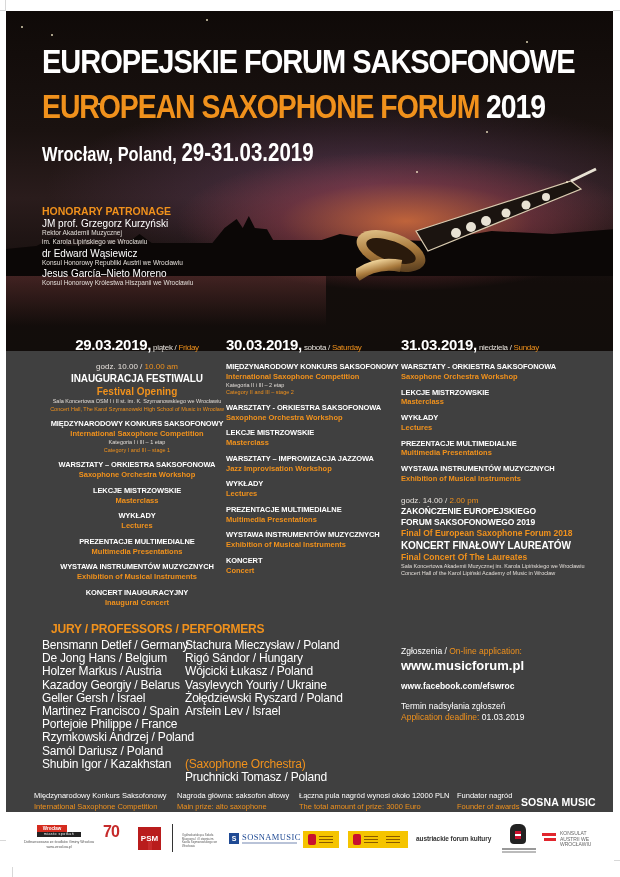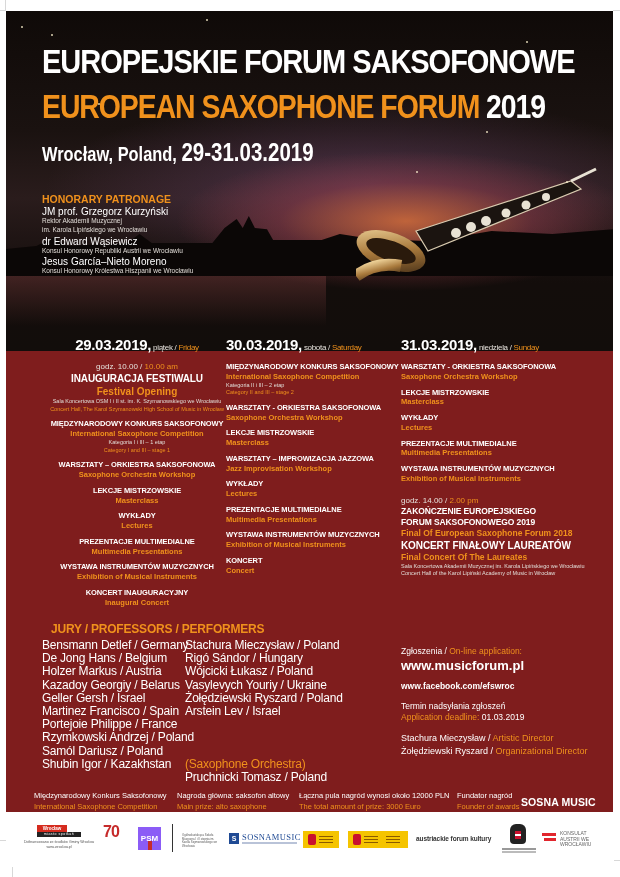--- a/index.html
+++ b/index.html
@@ -3,21 +3,21 @@
 <meta charset="utf-8">
 <style>
   * { box-sizing: border-box; margin: 0; padding: 0; }
   html, body { width: 620px; height: 877px; background: #ffffff; overflow: hidden; }
   body { position: relative; font-family: "Liberation Sans", sans-serif; }
 
   .crop-mark { position: absolute; background: #d8d8d8; }
 
   .poster {
     position: absolute; left: 6px; top: 11px; width: 607px; height: 801px;
-    background: #7f1d1d; overflow: hidden;
+    background: #404040; overflow: hidden;
   }
   .bg-art {
     position: absolute; left: 0; top: 0; width: 607px; height: 340px;
     background:
       radial-gradient(ellipse 230px 70px at 400px 210px, rgba(214,110,60,0.85), rgba(150,60,70,0.45) 55%, rgba(0,0,0,0) 100%),
       radial-gradient(ellipse 320px 90px at 360px 175px, rgba(110,70,110,0.55), rgba(0,0,0,0) 100%),
       linear-gradient(180deg, #0f0a08 0%, #1a1210 35%, #2a1c1c 55%, #130d0b 80%, #120d0b 100%);
   }
   .skyline {
     position: absolute; left: 0; top: 205px; width: 607px; height: 60px;
@@ -48,21 +48,21 @@
   .title-en .yr { color: #ffffff; }
   .subtitle {
     position: absolute; left: 36px; top: 127px; white-space: nowrap;
     font-weight: bold; color: #ffffff; transform: scaleX(0.82); transform-origin: left top;
   }
   .subtitle .city { font-size: 20px; }
   .subtitle .dates { font-size: 25px; }
 
   .patron { position: absolute; left: 36px; top: 180px; width: 260px; }
   .patron .h1 { font-weight: bold; font-size: 10.5px; color: #ffffff; }
-  .patron .h2 { font-weight: bold; font-size: 10.5px; color: #f0911c; margin-top: 2px; }
+  .patron .h2 { font-weight: bold; font-size: 10.5px; color: #f0911c; margin-top: 14px; }
   .patron .name { font-weight: normal; font-size: 10px; color: #ffffff; margin-top: 1px; }
   .patron .role { font-size: 6.5px; color: #e0dbd6; line-height: 1.35; }
 
   .col { position: absolute; top: 325px; }
   .col1 { left: 36px; width: 190px; text-align: center; }
   .col2 { left: 220px; width: 180px; }
   .col3 { left: 395px; width: 200px; }
   .day-head { font-size: 15px; font-weight: bold; color: #ffffff; white-space: nowrap; letter-spacing: -0.3px; margin-bottom: 9px; }
   .day-head .pl { font-size: 8px; font-weight: normal; color: #e6e1dc; }
   .day-head .en { font-size: 8px; font-weight: normal; color: #f0911c; }
@@ -99,21 +99,21 @@
   .fcell .en { color: #f0911c; }
   .sosna { position: absolute; left: 515px; top: 6px; font-size: 10.5px; font-weight: bold; color: #ffffff; letter-spacing: 0.1px; }
 
   .logos { position: absolute; left: 0; top: 812px; width: 620px; height: 65px; background: #ffffff; }
   .logo { position: absolute; }
   .l-wroclaw-red { left: 37px; top: 13px; width: 30px; height: 7px; background: #d52b1e; color: #fff; font-size: 4.5px; font-weight: bold; text-align: center; line-height: 7px; }
   .l-wroclaw-blk { left: 37px; top: 20px; width: 44px; height: 5px; background: #222; color: #fff; font-size: 3.5px; text-align: center; line-height: 5px; letter-spacing: 0.5px; }
   .l-wroclaw-txt { left: 18px; top: 28px; width: 82px; font-size: 3.6px; color: #555; text-align: center; line-height: 5px; }
   .l-70 { left: 103px; top: 11px; width: 28px; height: 28px; }
   .l-70 .n { font-size: 16px; font-weight: bold; color: #c62b2b; letter-spacing: -1px; }
-  .l-psm { left: 138px; top: 15px; width: 23px; height: 23px; background: #8b5cf6; color: #fff; font-size: 8px; font-weight: bold; text-align: center; line-height: 23px; }
+  .l-psm { left: 138px; top: 15px; width: 23px; height: 23px; background: #b91c1c; color: #fff; font-size: 8px; font-weight: bold; text-align: center; line-height: 23px; }
   .l-psm .red { position: absolute; left: 10px; top: 14px; width: 4px; height: 9px; background: #c62b2b; }
   .l-violin { left: 172px; top: 12px; width: 12px; height: 28px; border-left: 1.5px solid #333; }
   .l-violin-txt { left: 182px; top: 22px; width: 40px; font-size: 2.8px; color: #555; line-height: 3.6px; }
   .l-sosna-sq { left: 229px; top: 21px; width: 10px; height: 11px; background: #1f4a94; color: #fff; font-size: 7px; font-weight: bold; text-align: center; line-height: 11px; }
   .l-sosna-txt { left: 242px; top: 20px; font-family: "Liberation Serif", serif; font-size: 8.5px; color: #1f4a94; letter-spacing: 0.4px; }
   .l-sosna-sub { left: 242px; top: 30px; width: 55px; height: 1.5px; background: #b9c3d8; }
   .l-es1 { left: 303px; top: 19px; width: 36px; height: 17px; background: #f5c400; }
   .l-es2 { left: 348px; top: 19px; width: 60px; height: 17px; background: #f5c400; }
   .l-es-crest { position: absolute; left: 5px; top: 3px; width: 8px; height: 11px; background: #c8102e; border-radius: 2px; }
   .l-es-lines { position: absolute; left: 16px; top: 5px; width: 14px; height: 1.2px; background: #8a5a00; box-shadow: 0 3px 0 #8a5a00, 0 6px 0 #8a5a00; }
@@ -335,24 +335,20 @@
     <div>Pruchnicki Tomasz / Poland</div>
     <div class="note">(Jazz Improvisation)</div>
   </div>
 
   <div class="info">
     <div class="lbl"><span>Zgłoszenia / </span><span class="en">On-line application:</span></div>
     <div class="url">www.musicforum.pl</div>
     <div class="fb">www.facebook.com/efswroc</div>
     <div class="dl1">Termin nadsyłania zgłoszeń</div>
     <div class="dl2"><span>Application deadline: </span><span class="val">01.03.2019</span></div>
-    <div class="dir">
-      <div><span>Stachura Mieczysław / </span><span class="en">Artistic Director</span></div>
-      <div><span>Żołędziewski Ryszard / </span><span class="en">Organizational Director</span></div>
-    </div>
   </div>
 
   <div class="footer-row">
     <div class="fcell" style="left:28px">
         <div class="pl">Międzynarodowy Konkurs Saksofonowy</div>
         <div class="en">International Saxophone Competition</div>
       </div>
     <div class="fcell" style="left:171px">
         <div class="pl">Nagroda główna: saksofon altowy</div>
         <div class="en">Main prize: alto saxophone</div>

